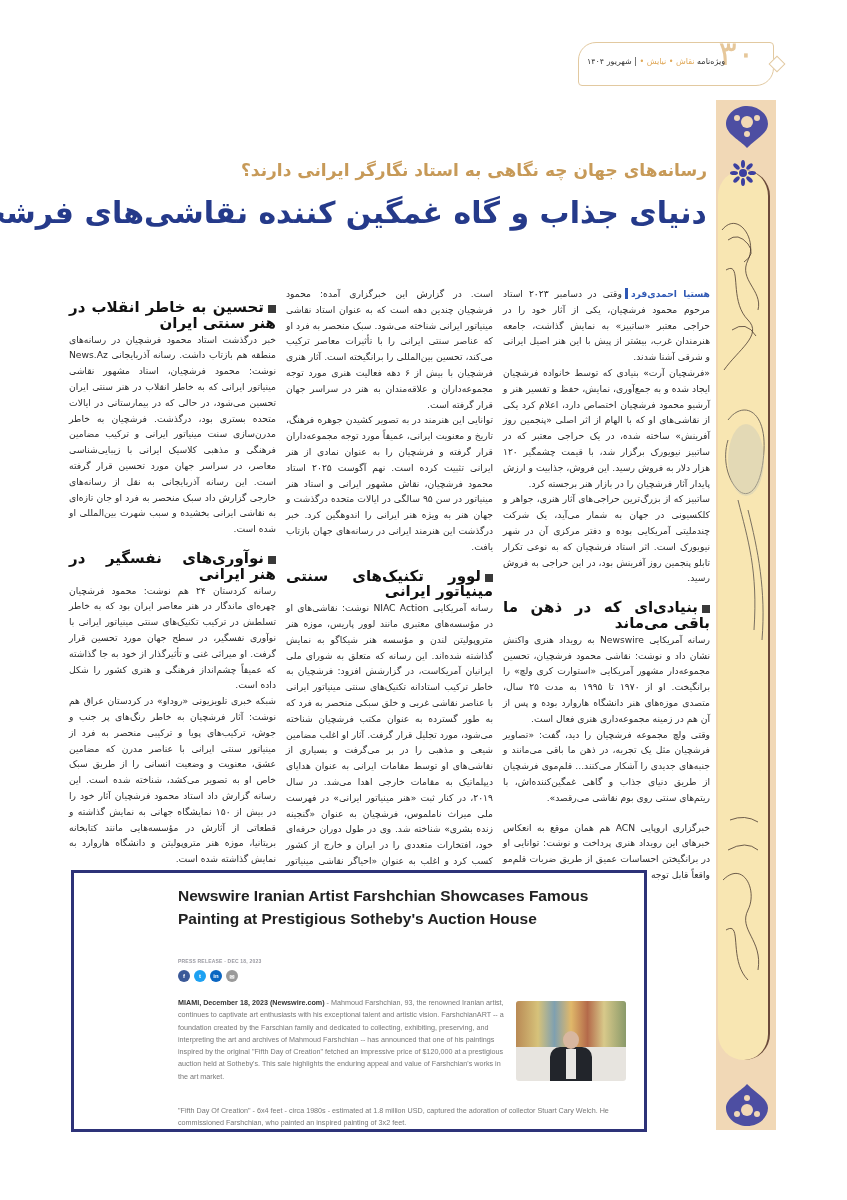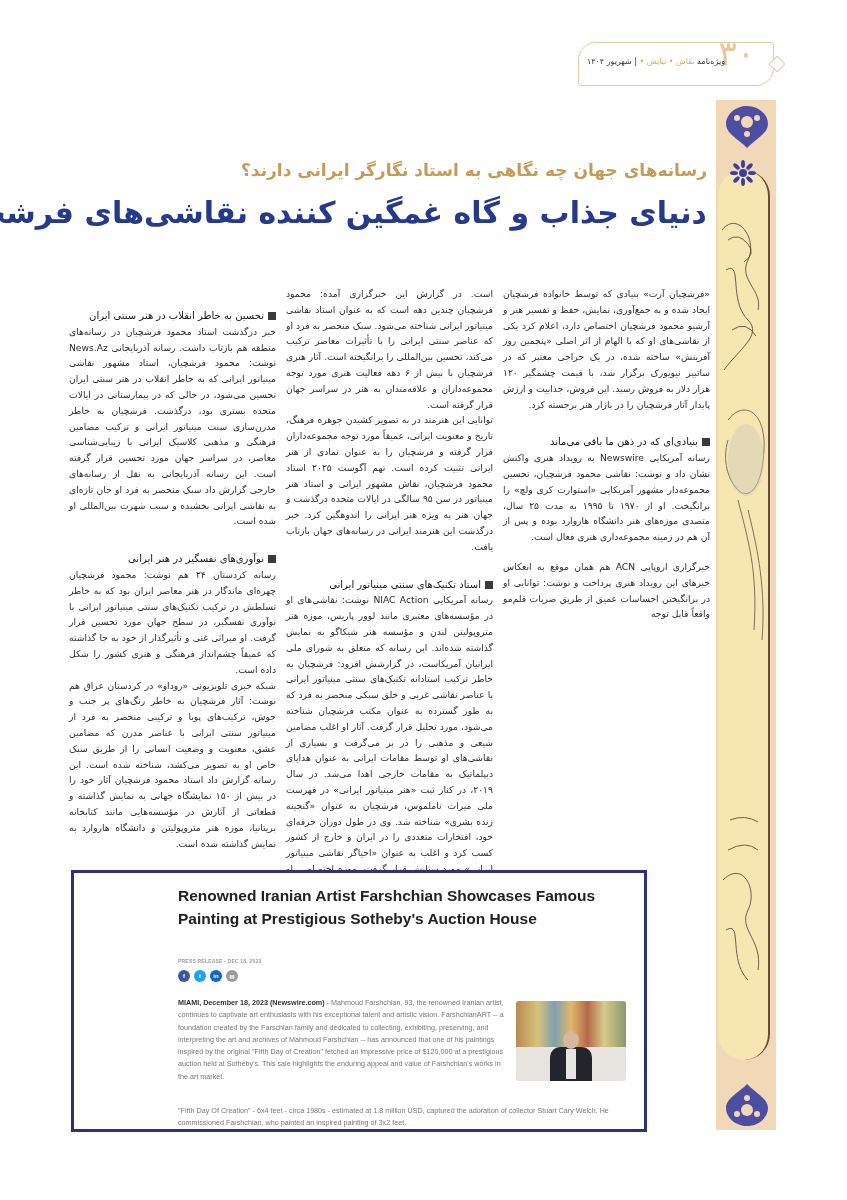--- a/index.html
+++ b/index.html
@@ -58,21 +58,21 @@
 
   
   .columns {
     position: absolute; left: 68px; top: 286px; width: 642px; height: 560px;
     direction: rtl; display: flex; gap: 10px;
   }
   .col { width: 207px; font-size: 9.2px; line-height: 15.8px; text-align: justify; color: #2b2b2b; }
   .col p { margin-bottom: 0; }
   .col .spacer { height: 14px; }
   .col h4 {
-    font-size: 10px; font-weight: normal; margin-top: 8px; color: #111;
+    font-size: 15px; font-weight: bold; margin-top: 0; color: #111;
   }
   .col h4 .sq {
     display: inline-block; width: 8px; height: 8px; background: #3a3a3a; margin-left: 4px;
     vertical-align: -1px;
   }
   .byline { color: #2f58b4; font-weight: bold; }
   .byline-bar { display: inline-block; width: 3px; height: 11px; background: #2f58b4; margin: 0 3px; vertical-align: -2px; }
 
   
   .press {
@@ -172,49 +172,52 @@
     <circle cx="33" cy="32" r="3" fill="#f1d8b6"></circle>
     <circle cx="23" cy="16" r="3" fill="#f1d8b6"></circle>
   </svg>
 </div>
 
 <div class="kicker">رسانه‌های جهان چه نگاهی به استاد نگارگر ایرانی دارند؟</div>
 <h1 class="headline">دنیای جذاب و گاه غمگین کننده نقاشی‌های فرشچیان</h1>
 
 <div class="columns">
   <div class="col">
+    <p><span class="byline">هستیا احمدی‌فرد</span><span class="byline-bar"></span><span>وقتی در دسامبر ۲۰۲۳ استاد مرحوم محمود فرشچیان، یکی از آثار خود را در حراجی معتبر «ساتبیز» به نمایش گذاشت، جامعه هنرمندان غرب، بیشتر از پیش با این هنر اصیل ایرانی و شرقی آشنا شدند.</span></p>
     <p>«فرشچیان آرت» بنیادی که توسط خانواده فرشچیان ایجاد شده و به جمع‌آوری، نمایش، حفظ و تفسیر هنر و آرشیو محمود فرشچیان اختصاص دارد، اعلام کرد یکی از نقاشی‌های او که با الهام از اثر اصلی «پنجمین روز آفرینش» ساخته شده، در یک حراجی معتبر که در ساتبیز نیویورک برگزار شد، با قیمت چشمگیر ۱۲۰ هزار دلار به فروش رسید. این فروش، جذابیت و ارزش پایدار آثار فرشچیان را در بازار هنر برجسته کرد.</p>
+    <p>ساتبیز که از بزرگ‌ترین حراجی‌های آثار هنری، جواهر و کلکسیونی در جهان به شمار می‌آید، یک شرکت چندملیتی آمریکایی بوده و دفتر مرکزی آن در شهر نیویورک است. اثر استاد فرشچیان که به نوعی تکرار تابلو پنجمین روز آفرینش بود، در این حراجی به فروش رسید.</p>
     <div class="spacer"></div>
     <h4><span class="sq"></span><span>بنیادی‌ای که در ذهن ما باقی می‌ماند</span></h4>
     <p>رسانه آمریکایی Newswire به رویداد هنری واکنش نشان داد و نوشت: نقاشی محمود فرشچیان، تحسین مجموعه‌دار مشهور آمریکایی «استوارت کری ولچ» را برانگیخت. او از ۱۹۷۰ تا ۱۹۹۵ به مدت ۲۵ سال، متصدی موزه‌های هنر دانشگاه هاروارد بوده و پس از آن هم در زمینه مجموعه‌داری هنری فعال است.</p>
+    <p>وقتی ولچ مجموعه فرشچیان را دید، گفت: «تصاویر فرشچیان مثل یک تجربه، در ذهن ما باقی می‌مانند و جنبه‌های جدیدی را آشکار می‌کنند... قلم‌موی فرشچیان از طریق دنیای جذاب و گاهی غمگین‌کننده‌اش، با ریتم‌های سنتی روی بوم نقاشی می‌رقصد».</p>
     <div class="spacer"></div>
     <p>خبرگزاری اروپایی ACN هم همان موقع به انعکاس خبرهای این رویداد هنری پرداخت و نوشت: توانایی او در برانگیختن احساسات عمیق از طریق ضربات قلم‌مو واقعاً قابل توجه</p>
   </div>
 
   <div class="col">
     <p>است. در گزارش این خبرگزاری آمده: محمود فرشچیان چندین دهه است که به عنوان استاد نقاشی مینیاتور ایرانی شناخته می‌شود. سبک منحصر به فرد او که عناصر سنتی ایرانی را با تأثیرات معاصر ترکیب می‌کند، تحسین بین‌المللی را برانگیخته است. آثار هنری فرشچیان با بیش از ۶ دهه فعالیت هنری مورد توجه مجموعه‌داران و علاقه‌مندان به هنر در سراسر جهان قرار گرفته است.</p>
     <p>توانایی این هنرمند در به تصویر کشیدن جوهره فرهنگ، تاریخ و معنویت ایرانی، عمیقاً مورد توجه مجموعه‌داران قرار گرفته و فرشچیان را به عنوان نمادی از هنر ایرانی تثبیت کرده است. نهم آگوست ۲۰۲۵ استاد محمود فرشچیان، نقاش مشهور ایرانی و استاد هنر مینیاتور در سن ۹۵ سالگی در ایالات متحده درگذشت و جهان هنر به ویژه هنر ایرانی را اندوهگین کرد. خبر درگذشت این هنرمند ایرانی در رسانه‌های جهان بازتاب یافت.</p>
     <div class="spacer"></div>
-    <h4><span class="sq"></span><span>استاد تکنیک‌های سنتی مینیاتور ایرانی</span></h4>
+    <h4><span class="sq"></span><span>لوور تکنیک‌های سنتی مینیاتور ایرانی</span></h4>
     <p>رسانه آمریکایی NIAC Action نوشت: نقاشی‌های او در مؤسسه‌های معتبری مانند لوور پاریس، موزه هنر متروپولیتن لندن و مؤسسه هنر شیکاگو به نمایش گذاشته شده‌اند. این رسانه که متعلق به شورای ملی ایرانیان آمریکاست، در گزارشش افزود: فرشچیان به خاطر ترکیب استادانه تکنیک‌های سنتی مینیاتور ایرانی با عناصر نقاشی غربی و خلق سبکی منحصر به فرد که به طور گسترده به عنوان مکتب فرشچیان شناخته می‌شود، مورد تجلیل قرار گرفت. آثار او اغلب مضامین شیعی و مذهبی را در بر می‌گرفت و بسیاری از نقاشی‌های او توسط مقامات ایرانی به عنوان هدایای دیپلماتیک به مقامات خارجی اهدا می‌شد. در سال ۲۰۱۹، در کنار ثبت «هنر مینیاتور ایرانی» در فهرست ملی میراث ناملموس، فرشچیان به عنوان «گنجینه زنده بشری» شناخته شد. وی در طول دوران حرفه‌ای خود، افتخارات متعددی را در ایران و خارج از کشور کسب کرد و اغلب به عنوان «احیاگر نقاشی مینیاتور ایرانی» مورد ستایش قرار گرفت. موزه اختصاصی او در مجموعه کاخ سعدآباد تهران، مجموعه بزرگی از آثار او را در خود جای داده است.</p>
   </div>
 
   <div class="col">
     <div class="spacer"></div>
     <h4><span class="sq"></span><span>تحسین به خاطر انقلاب در هنر سنتی ایران</span></h4>
     <p>خبر درگذشت استاد محمود فرشچیان در رسانه‌های منطقه هم بازتاب داشت. رسانه آذربایجانی News.Az نوشت: محمود فرشچیان، استاد مشهور نقاشی مینیاتور ایرانی که به خاطر انقلاب در هنر سنتی ایران تحسین می‌شود، در حالی که در بیمارستانی در ایالات متحده بستری بود، درگذشت. فرشچیان به خاطر مدرن‌سازی سنت مینیاتور ایرانی و ترکیب مضامین فرهنگی و مذهبی کلاسیک ایرانی با زیبایی‌شناسی معاصر، در سراسر جهان مورد تحسین قرار گرفته است. این رسانه آذربایجانی به نقل از رسانه‌های خارجی گزارش داد سبک منحصر به فرد او جان تازه‌ای به نقاشی ایرانی بخشیده و سبب شهرت بین‌المللی او شده است.</p>
     <div class="spacer"></div>
     <h4><span class="sq"></span><span>نوآوری‌های نفسگیر در هنر ایرانی</span></h4>
     <p>رسانه کردستان ۲۴ هم نوشت: محمود فرشچیان چهره‌ای ماندگار در هنر معاصر ایران بود که به خاطر تسلطش در ترکیب تکنیک‌های سنتی مینیاتور ایرانی با نوآوری نفسگیر، در سطح جهان مورد تحسین قرار گرفت. او میراثی غنی و تأثیرگذار از خود به جا گذاشته که عمیقاً چشم‌انداز فرهنگی و هنری کشور را شکل داده است.</p>
     <p>شبکه خبری تلویزیونی «روداو» در کردستان عراق هم نوشت: آثار فرشچیان به خاطر رنگ‌های پر جنب و جوش، ترکیب‌های پویا و ترکیبی منحصر به فرد از مینیاتور سنتی ایرانی با عناصر مدرن که مضامین عشق، معنویت و وضعیت انسانی را از طریق سبک خاص او به تصویر می‌کشد، شناخته شده است. این رسانه گزارش داد استاد محمود فرشچیان آثار خود را در بیش از ۱۵۰ نمایشگاه جهانی به نمایش گذاشته و قطعاتی از آثارش در مؤسسه‌هایی مانند کتابخانه بریتانیا، موزه هنر متروپولیتن و دانشگاه هاروارد به نمایش گذاشته شده است.</p>
   </div>
 </div>
 
 <div class="press">
-  <div class="title">Renowned Iranian Artist Farshchian Showcases Famous Painting at Prestigious Sotheby's Auction House</div>
+  <div class="title">Newswire Iranian Artist Farshchian Showcases Famous Painting at Prestigious Sotheby's Auction House</div>
   <div class="meta">PRESS RELEASE - DEC 18, 2023</div>
   <div class="share">
     <span style="background:#3b5998">f</span>
     <span style="background:#1da1f2">t</span>
     <span style="background:#0a66c2">in</span>
     <span style="background:#9a9a9a">✉</span>
   </div>
   <div class="body"><b>MIAMI, December 18, 2023 (Newswire.com)</b><span> - Mahmoud Farshchian, 93, the renowned Iranian artist, continues to captivate art enthusiasts with his exceptional talent and artistic vision. FarshchianART -- a foundation created by the Farschian family and dedicated to collecting, exhibiting, preserving, and interpreting the art and archives of Mahmoud Farshchian -- has announced that one of his paintings inspired by the original "Fifth Day of Creation" fetched an impressive price of $120,000 at a prestigious auction held at Sotheby's. This sale highlights the enduring appeal and value of Farshchian's works in the art market.</span></div>
   <div class="photo">
     <div class="painting"></div>

